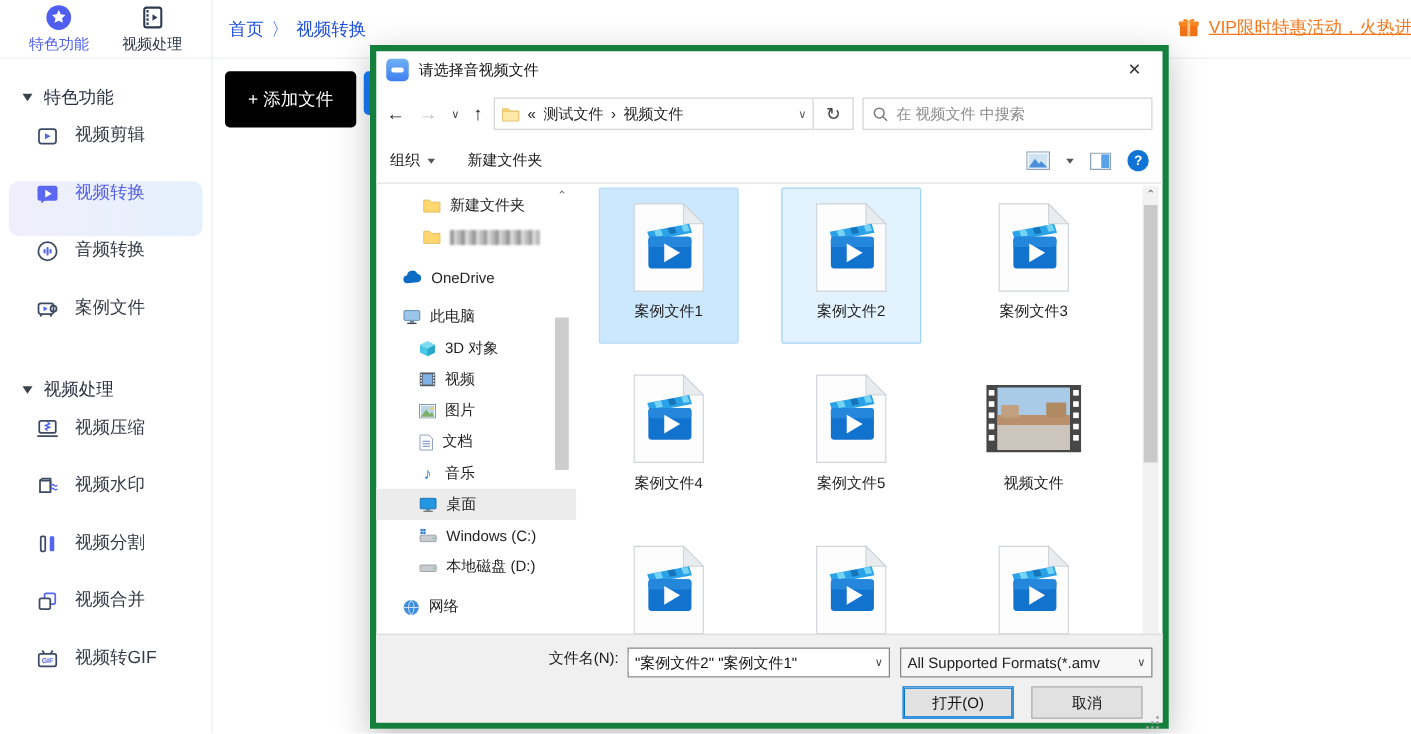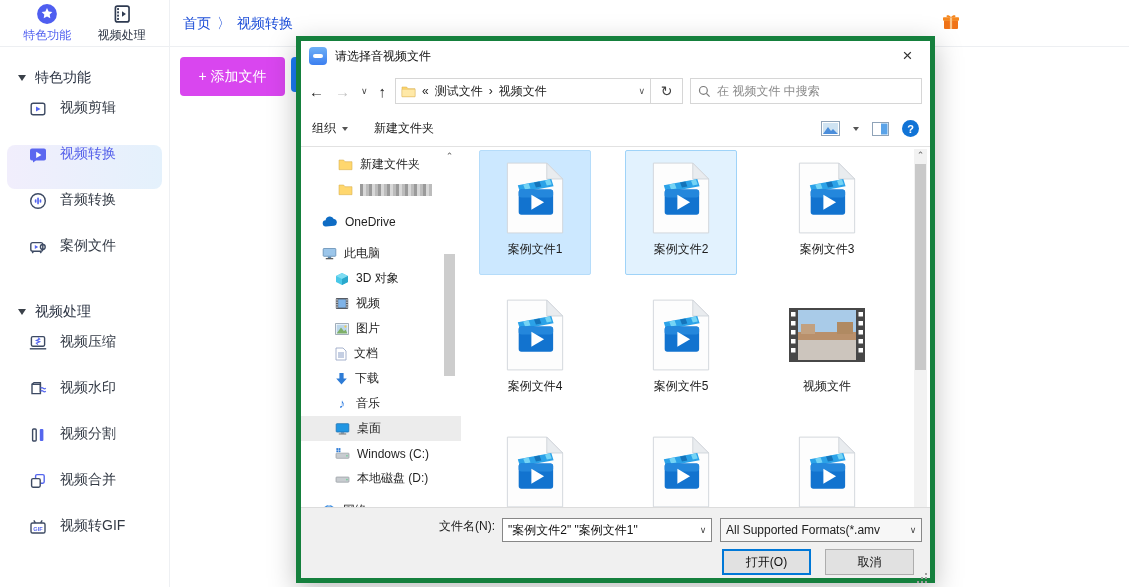--- a/index.html
+++ b/index.html
@@ -20,21 +20,21 @@
   .item.active { background:linear-gradient(90deg,#f1eefc 0%,#e4f1fc 100%); color:#5560ea; }
   .item svg { flex:none; }
 
   
   .main { position:absolute; left:170px; top:0; right:0; bottom:0; }
   .topbar { position:relative; height:47px; border-bottom:1px solid #edeff2; }
   .crumb { position:absolute; left:13px; top:15px; font-size:14px; color:#1d4ed8; display:flex; gap:6px; }
   .vip { position:absolute; left:772px; top:13px; display:flex; align-items:center; gap:7px; white-space:nowrap; cursor:pointer; }
   .viptext { font-size:14px; color:#f5761a; text-decoration:underline; }
   .content { position:relative; height:540px; }
-  .addbtn { position:absolute; left:10px; top:10px; width:105px; height:39px; background:#d946ef; border:none; border-radius:4px; color:#fff; font-size:14px; font-family:"Liberation Sans",sans-serif; cursor:pointer; }
+  .addbtn { position:absolute; left:10px; top:10px; width:105px; height:45px; background:#000000; border:none; border-radius:4px; color:#fff; font-size:14px; font-family:"Liberation Sans",sans-serif; cursor:pointer; }
   .addbtn2 { position:absolute; left:121px; top:10px; width:44px; height:35px; background:#1b7cf7; border-radius:4px; }
 
   
   .dialog { position:absolute; left:296px; top:36px; width:639px; height:547px; background:#fff; border:5px solid #15803d; box-shadow:0 8px 26px rgba(0,0,0,.25); font-size:12px; }
   .dtitle { position:relative; height:30px; display:flex; align-items:center; gap:8px; padding-left:8px; }
   .dlogo { width:18px; height:18px; border-radius:4px; background:linear-gradient(180deg,#6fb0f6,#3c7ff0); position:relative; }
   .dlogo::after { content:""; position:absolute; left:4px; top:7px; width:10px; height:4px; border-radius:2px; background:#fff; }
   .dtitletext { font-size:12px; color:#111; }
   .dclose { position:absolute; right:0; top:0; width:45px; height:30px; display:flex; align-items:center; justify-content:center; font-size:17px; color:#333; cursor:pointer; }
   .dnav { height:40px; display:flex; align-items:center; padding:0 8px; }
@@ -229,20 +229,21 @@
         <span>〉</span>
         <span>视频转换</span>
       </div>
       <div class="vip">
         <svg width="18" height="18" viewBox="0 0 18 18">
             <rect x="2" y="7.2" width="14" height="8.8" rx="1" fill="#f07318"></rect>
             <rect x="1" y="4.2" width="16" height="3.6" rx="0.8" fill="#f5871e"></rect>
             <rect x="7.9" y="4.2" width="2.2" height="11.8" fill="#fbc488"></rect>
             <path d="M9 4.2C7 1.4 4 2 4.6 3.6 5 4.8 7.4 4.4 9 4.2zm0 0c2-2.8 5-2.2 4.4-.6-.4 1.2-2.8.8-4.4.6z" fill="#f5871e"></path>
           </svg>
+        <span class="viptext">VIP限时特惠活动，火热进</span>
       </div>
     </div>
     <div class="content">
       <button class="addbtn">+ 添加文件</button>
       <div class="addbtn2"></div>
     </div>
   </div>
 
   <div class="dialog">
 
@@ -365,26 +366,20 @@
               <circle cx="10.4" cy="3.6" r="1.1" fill="#f2c94c"></circle>
             </svg>
           <span>图片</span>
         </div>
         <div class="trow lv1">
           <svg width="12" height="14" viewBox="0 0 12 14">
               <path d="M1 1h7l3 3v9H1z" fill="#fff" stroke="#8fa0c0" stroke-width="0.8"></path>
               <path d="M3 6h6M3 8h6M3 10h6" stroke="#6d86b8" stroke-width="0.8"></path>
             </svg>
           <span>文档</span>
-        </div>
-        <div class="trow lv1">
-          <svg width="13" height="14" viewBox="0 0 13 14">
-              <polygon points="4.4,1 8.6,1 8.6,6.5 11.8,6.5 6.5,12.6 1.2,6.5 4.4,6.5" fill="#2e7cd6"></polygon>
-            </svg>
-          <span>下载</span>
         </div>
         <div class="trow lv1">
           <span style="color:#2f7de0;font-size:13px;width:14px;text-align:center;">♪</span>
           <span>音乐</span>
         </div>
         <div class="trow lv1 hl">
           <svg width="15" height="13" viewBox="0 0 16 14">
               <rect x="1.2" y="1.8" width="13.6" height="9" rx="0.8" fill="#2196e3" stroke="#1b6fb0" stroke-width="0.8"></rect>
               <rect x="6.2" y="11" width="3.6" height="1.4" fill="#5b87ad"></rect>
               <rect x="4" y="12.4" width="8" height="1" fill="#666"></rect>

